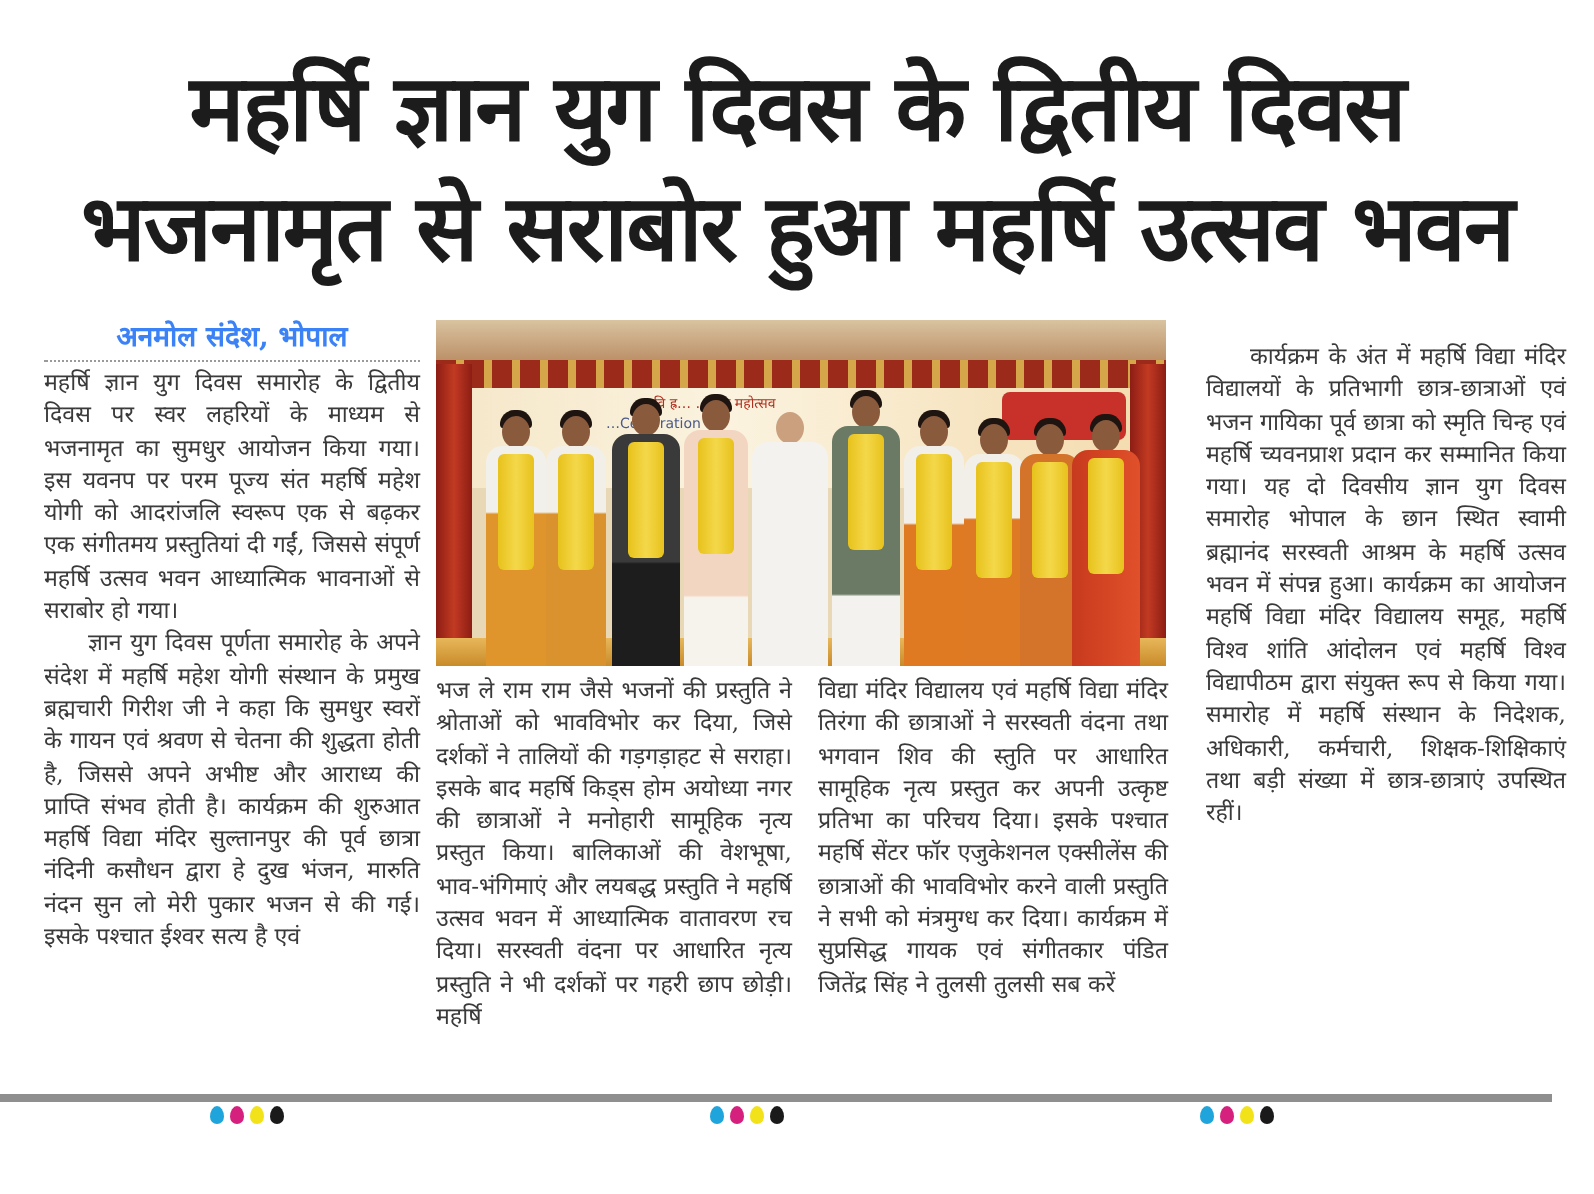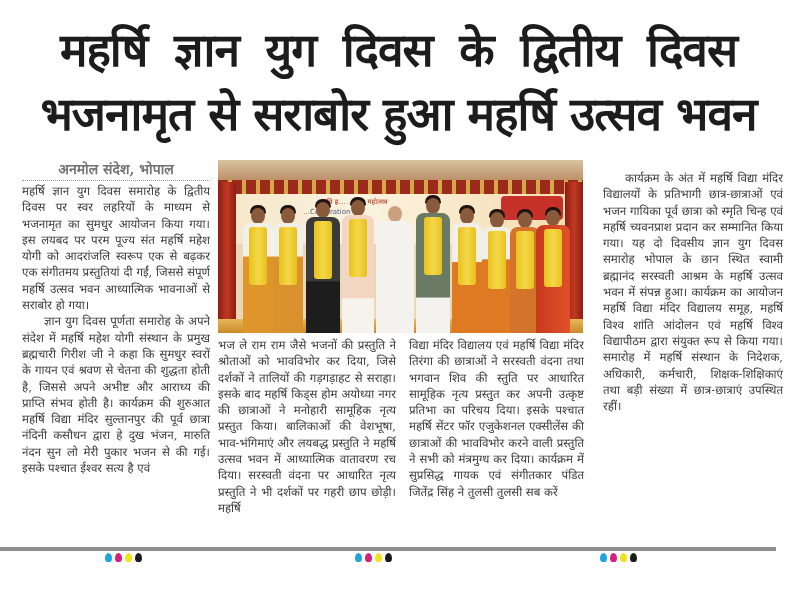--- a/index.html
+++ b/index.html
@@ -2,29 +2,29 @@
 <html><head>
 <meta charset="utf-8">
 <style>
   html, body { margin: 0; padding: 0; background: #ffffff; }
   body { width: 797px; height: 597px; position: relative; overflow: hidden;
          font-family: "DejaVu Serif", serif; color: #2b2b2b; }
 
   .headline { position: absolute; left: 0; width: 797px; text-align: center;
               font-family: "DejaVu Sans", sans-serif; font-weight: bold;
               color: #1c1c1c; letter-spacing: -1px; white-space: nowrap; }
-  .headline.l1 { top: 26px; font-size: 46px; line-height: 56px; font-family: Liberation Mono, monospace; }
+  .headline.l1 { top: 26px; font-size: 46px; line-height: 56px; }
   .headline.l2 { top: 86px; font-size: 46px; line-height: 56px; }
 
   .col { position: absolute; font-size: 11.6px; line-height: 16.3px;
          text-align: justify; color: #3a3a3a; }
   .col p { margin: 0; }
   .col p.indent { text-indent: 22px; }
 
-  .byline { font-size: 14px; font-weight: bold; text-align: center; color: #737373;
+  .byline { font-size: 14px; font-weight: bold; text-align: center; color: #3b82f6;
             line-height: 18px; padding-bottom: 2px; border-bottom: 1px dotted #9a9a9a;
             margin-bottom: 2px; }
 
   #col1 { left: 22px; top: 160px; width: 188px; }
   #col2 { left: 218px; top: 337px; width: 178px; }
   #col3 { left: 409px; top: 337px; width: 175px; }
   #col4 { left: 603px; top: 170px; width: 180px; }
 
   .photo { position: absolute; left: 218px; top: 160px; width: 365px; height: 173px;
            overflow: hidden; background: #e9d8b6; }
@@ -60,21 +60,21 @@
   .reg span { width: 7px; height: 9px; border-radius: 50% 50% 50% 50% / 60% 60% 40% 40%; display: block; }
 </style>
 </head>
 <body>
 
 <div class="headline l1">महर्षि ज्ञान युग दिवस के द्वितीय दिवस</div>
 <div class="headline l2">भजनामृत से सराबोर हुआ महर्षि उत्सव भवन</div>
 
 <div id="col1" class="col">
   <div class="byline">अनमोल संदेश, भोपाल</div>
-  <p>महर्षि ज्ञान युग दिवस समारोह के द्वितीय दिवस पर स्वर लहरियों के माध्यम से भजनामृत का सुमधुर आयोजन किया गया। इस लयबद पर परम पूज्य संत महर्षि महेश योगी को आदरांजलि स्वरूप एक से बढ़कर एक संगीतमय प्रस्तुतियां दी गईं, जिससे संपूर्ण महर्षि उत्सव भवन आध्यात्मिक भावनाओं से सराबोर हो गया।</p>
+  <p>महर्षि ज्ञान युग दिवस समारोह के द्वितीय दिवस पर स्वर लहरियों के माध्यम से भजनामृत का सुमधुर आयोजन किया गया। इस यवनप पर परम पूज्य संत महर्षि महेश योगी को आदरांजलि स्वरूप एक से बढ़कर एक संगीतमय प्रस्तुतियां दी गईं, जिससे संपूर्ण महर्षि उत्सव भवन आध्यात्मिक भावनाओं से सराबोर हो गया।</p>
   <p class="indent">ज्ञान युग दिवस पूर्णता समारोह के अपने संदेश में महर्षि महेश योगी संस्थान के प्रमुख ब्रह्मचारी गिरीश जी ने कहा कि सुमधुर स्वरों के गायन एवं श्रवण से चेतना की शुद्धता होती है, जिससे अपने अभीष्ट और आराध्य की प्राप्ति संभव होती है। कार्यक्रम की शुरुआत महर्षि विद्या मंदिर सुल्तानपुर की पूर्व छात्रा नंदिनी कसौधन द्वारा हे दुख भंजन, मारुति नंदन सुन लो मेरी पुकार भजन से की गई। इसके पश्चात ईश्वर सत्य है एवं</p>
 </div>
 
 <div class="photo">
   <div class="ceiling"></div>
   <div class="banner">
     <span class="banner-text">नवि ह्र…  …विस महोत्सव</span>
     <span class="banner-text2">…Celebration</span>
   </div>
   <div class="badge"></div>

